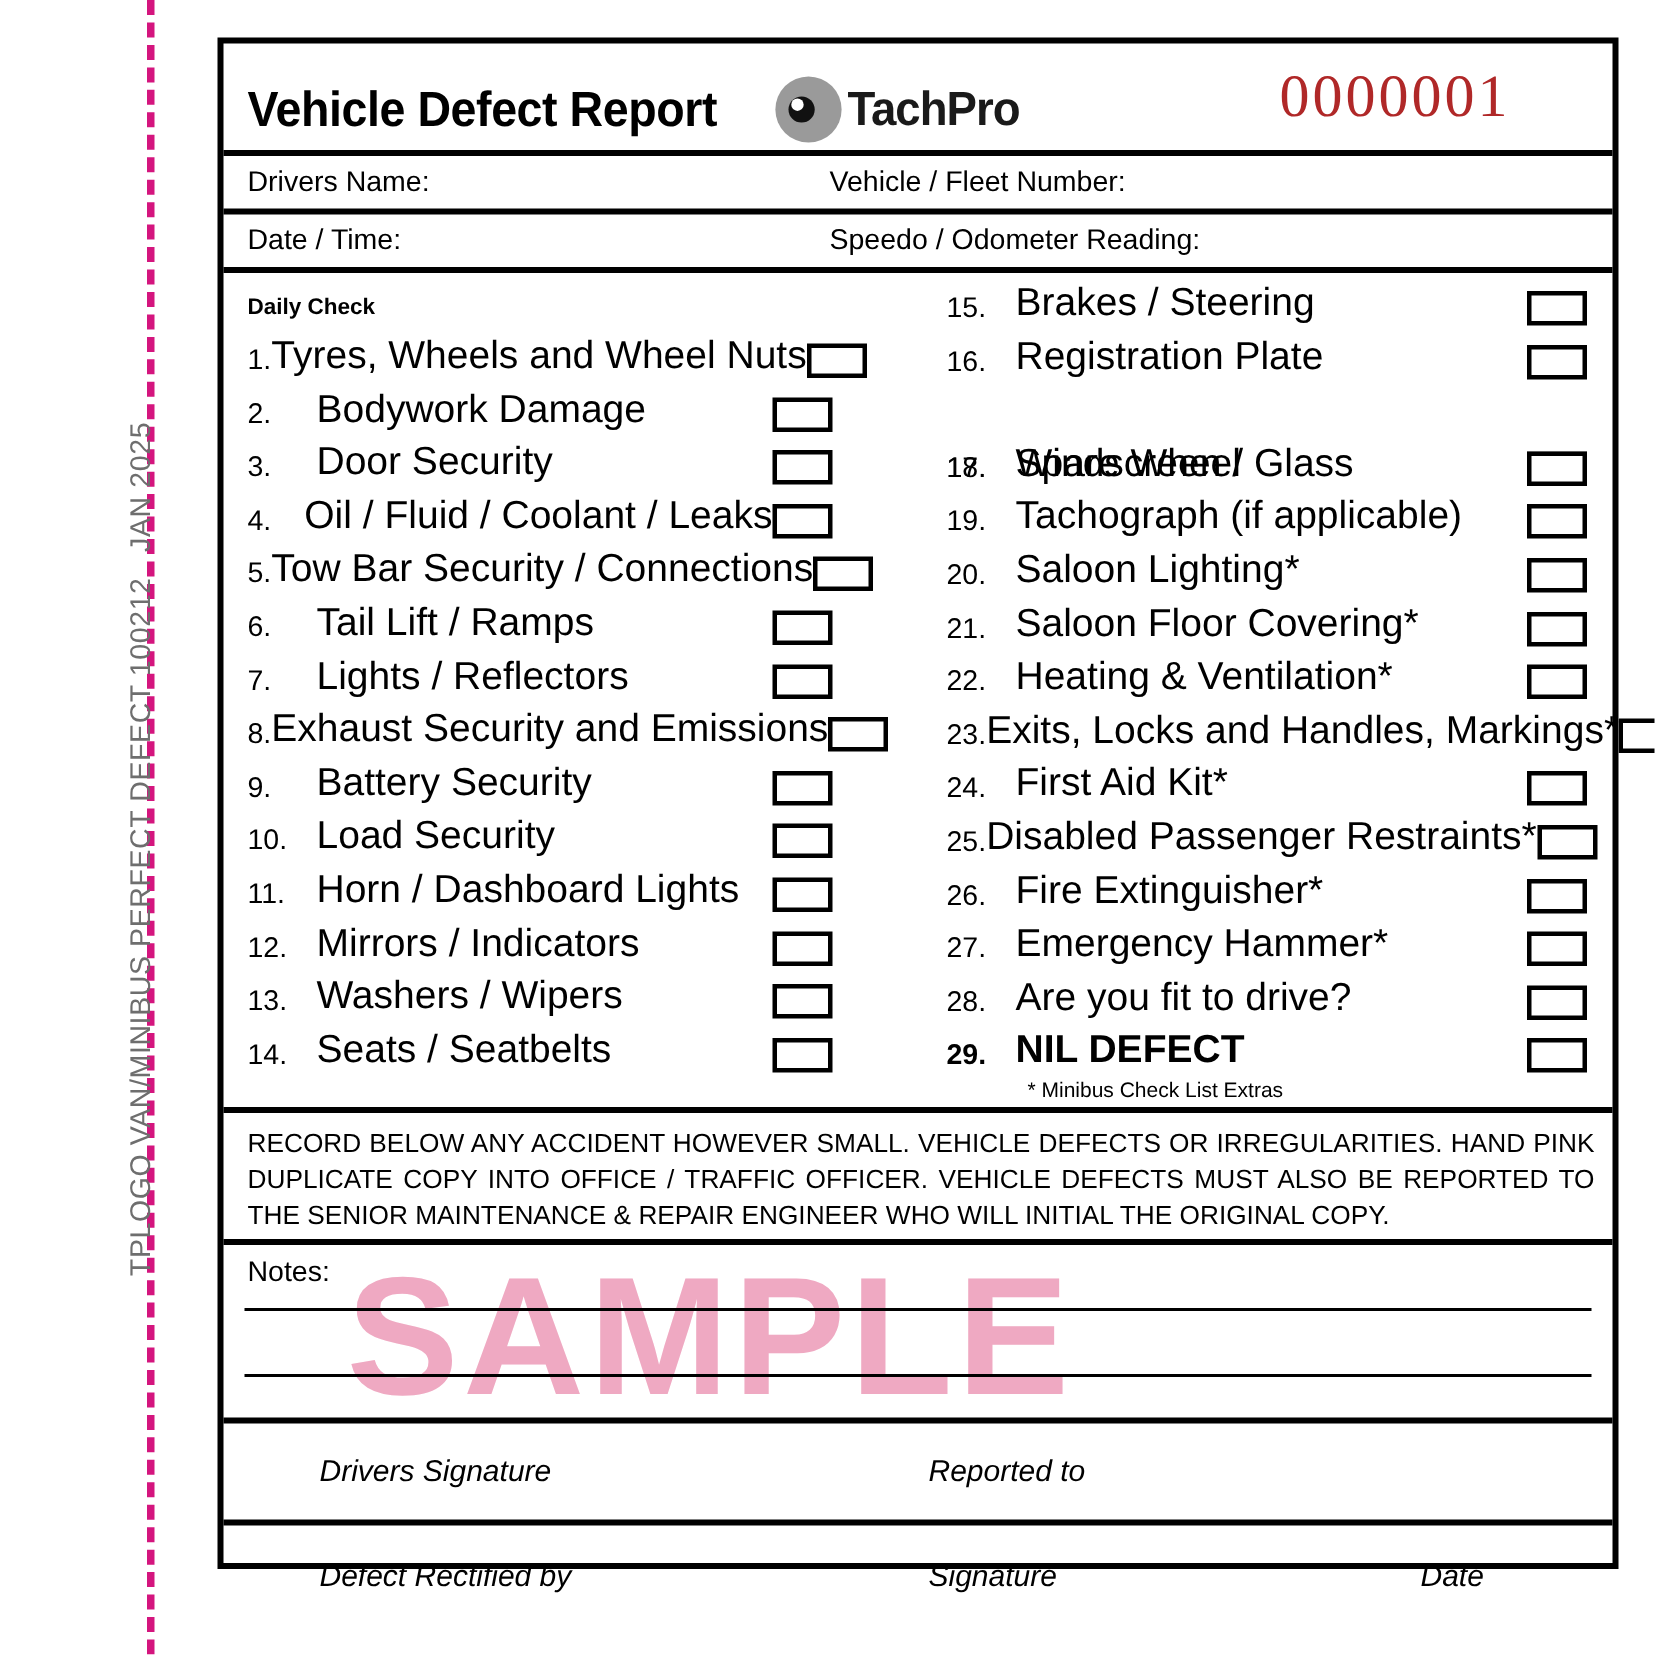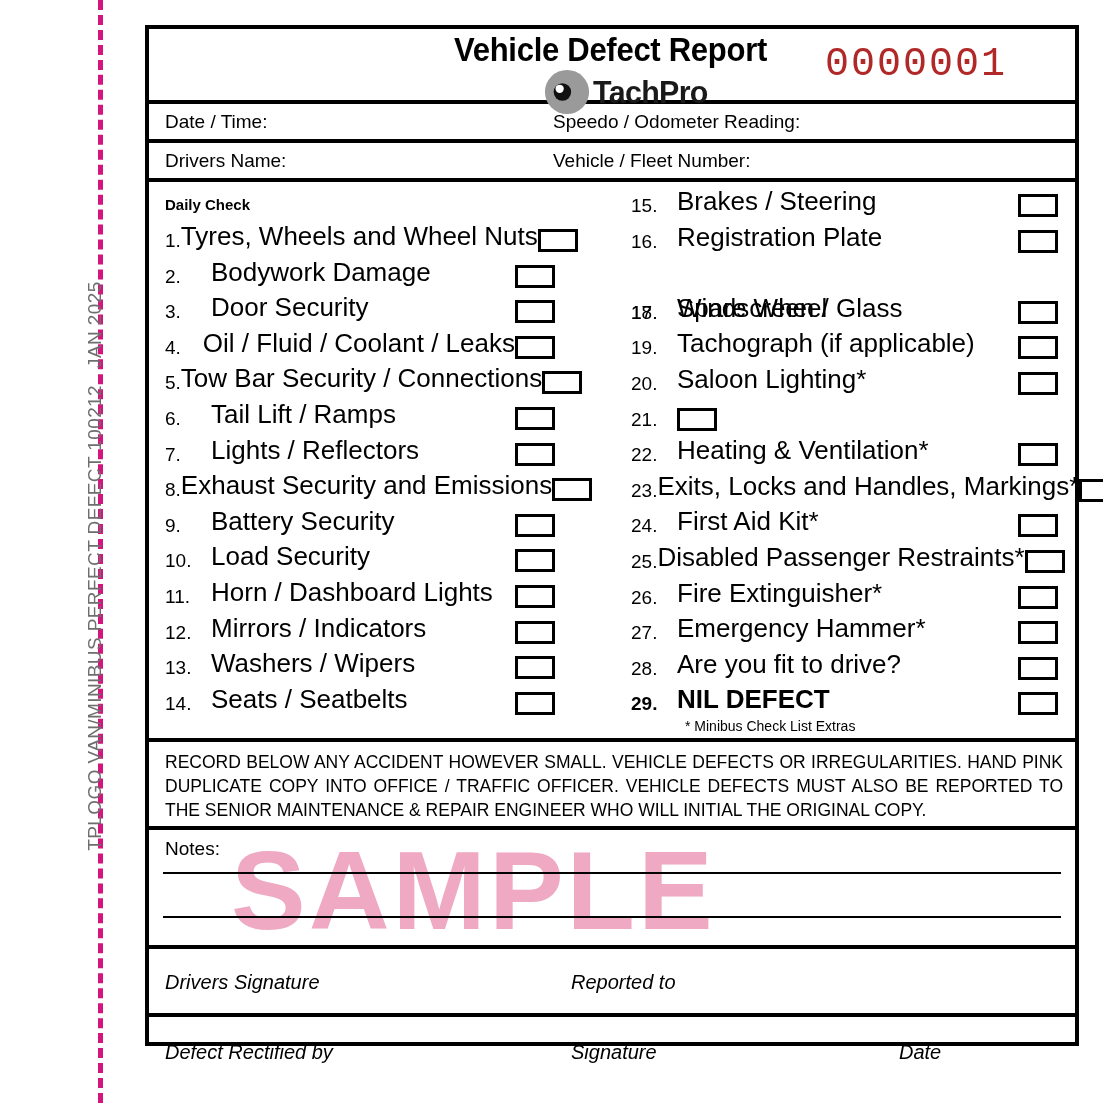--- a/index.html
+++ b/index.html
@@ -53,22 +53,21 @@
   }
 
   .row-div { border-bottom: 4px solid #000; }
 
   
   #header {
     position: relative;
     height: 75px;
     display: flex;
     align-items: center;
-    padding: 2px 0 0 16px;
-    flex-direction: column;
+    padding: 16px 0 0 16px;
   }
   #form-title {
     font-size: 33px;
     font-weight: bold;
     letter-spacing: -0.3px;
     color: #000;
     font-family: "Liberation Sans", sans-serif;
     transform: scaleX(0.94);
     transform-origin: left center;
     white-space: nowrap;
@@ -90,21 +89,21 @@
     white-space: nowrap;
   }
   #serial-number {
     position: absolute;
     right: 68px;
     top: 50%;
     transform: translateY(-52%);
     font-size: 40px;
     color: #B02828;
     letter-spacing: 2px;
-    font-family: Liberation Mono, monospace;
+    font-family: Liberation Serif, serif;
     white-space: nowrap;
   }
 
   
   .info-row {
     height: 39px;
     display: flex;
     align-items: center;
     font-size: 19px;
     color: #000;
@@ -216,20 +215,21 @@
     position: relative;
     height: 68px;
   }
   .sig-cell {
     position: absolute;
     top: 50%;
     transform: translateY(-45%);
     font-size: 20px;
     font-style: italic;
     white-space: nowrap;
+    margin-left: 48px;
   }
   .sig-a { left: 16px; }
   .sig-b { left: 422px; }
   .sig-c { left: 750px; }
 </style>
 </head>
 <body>
 
 <div id="page">
 
@@ -250,26 +250,26 @@
           <path d="M42 26 A24 24 0 0 1 42 74 A17 17 0 0 0 42 26 Z" fill="#2b2b2b"></path>
           <circle cx="40" cy="50" r="19" fill="#111"></circle>
           <circle cx="34" cy="43" r="9" fill="#fff"></circle>
         </svg>
         <div id="brand-name">TachPro</div>
       </div>
       <div id="serial-number">0000001</div>
     </div>
 
     <div class="info-row row-div">
+      <div class="info-cell-left">Drivers Name:</div>
+      <div class="info-cell-right">Vehicle / Fleet Number:</div>
+    </div>
+    <div class="info-row row-div">
       <div class="info-cell-left">Date / Time:</div>
       <div class="info-cell-right">Speedo / Odometer Reading:</div>
-    </div>
-    <div class="info-row row-div">
-      <div class="info-cell-left">Drivers Name:</div>
-      <div class="info-cell-right">Vehicle / Fleet Number:</div>
     </div>
 
     <div id="checklist" class="row-div">
       <div class="check-col" id="col-left">
         <div id="daily-check-heading">Daily Check</div>
       <div class="check-item" style="top: 40px;">
             <div class="ci-num">1.</div>
             <div class="ci-label">Tyres, Wheels and Wheel Nuts</div>
             <div class="ci-box"></div>
           </div>
@@ -366,20 +366,21 @@
             <div class="ci-label">Tachograph (if applicable)</div>
             <div class="ci-box"></div>
           </div>
           <div class="check-item" style="top: 183px;">
             <div class="ci-num">20.</div>
             <div class="ci-label">Saloon Lighting*</div>
             <div class="ci-box"></div>
           </div>
           <div class="check-item" style="top: 218.6px;">
             <div class="ci-num">21.</div>
+            <div class="ci-label">Saloon Floor Covering*</div>
             <div class="ci-box"></div>
           </div>
           <div class="check-item" style="top: 254.2px;">
             <div class="ci-num">22.</div>
             <div class="ci-label">Heating &amp; Ventilation*</div>
             <div class="ci-box"></div>
           </div>
           <div class="check-item" style="top: 289.8px;">
             <div class="ci-num">23.</div>
             <div class="ci-label">Exits, Locks and Handles, Markings*</div>

